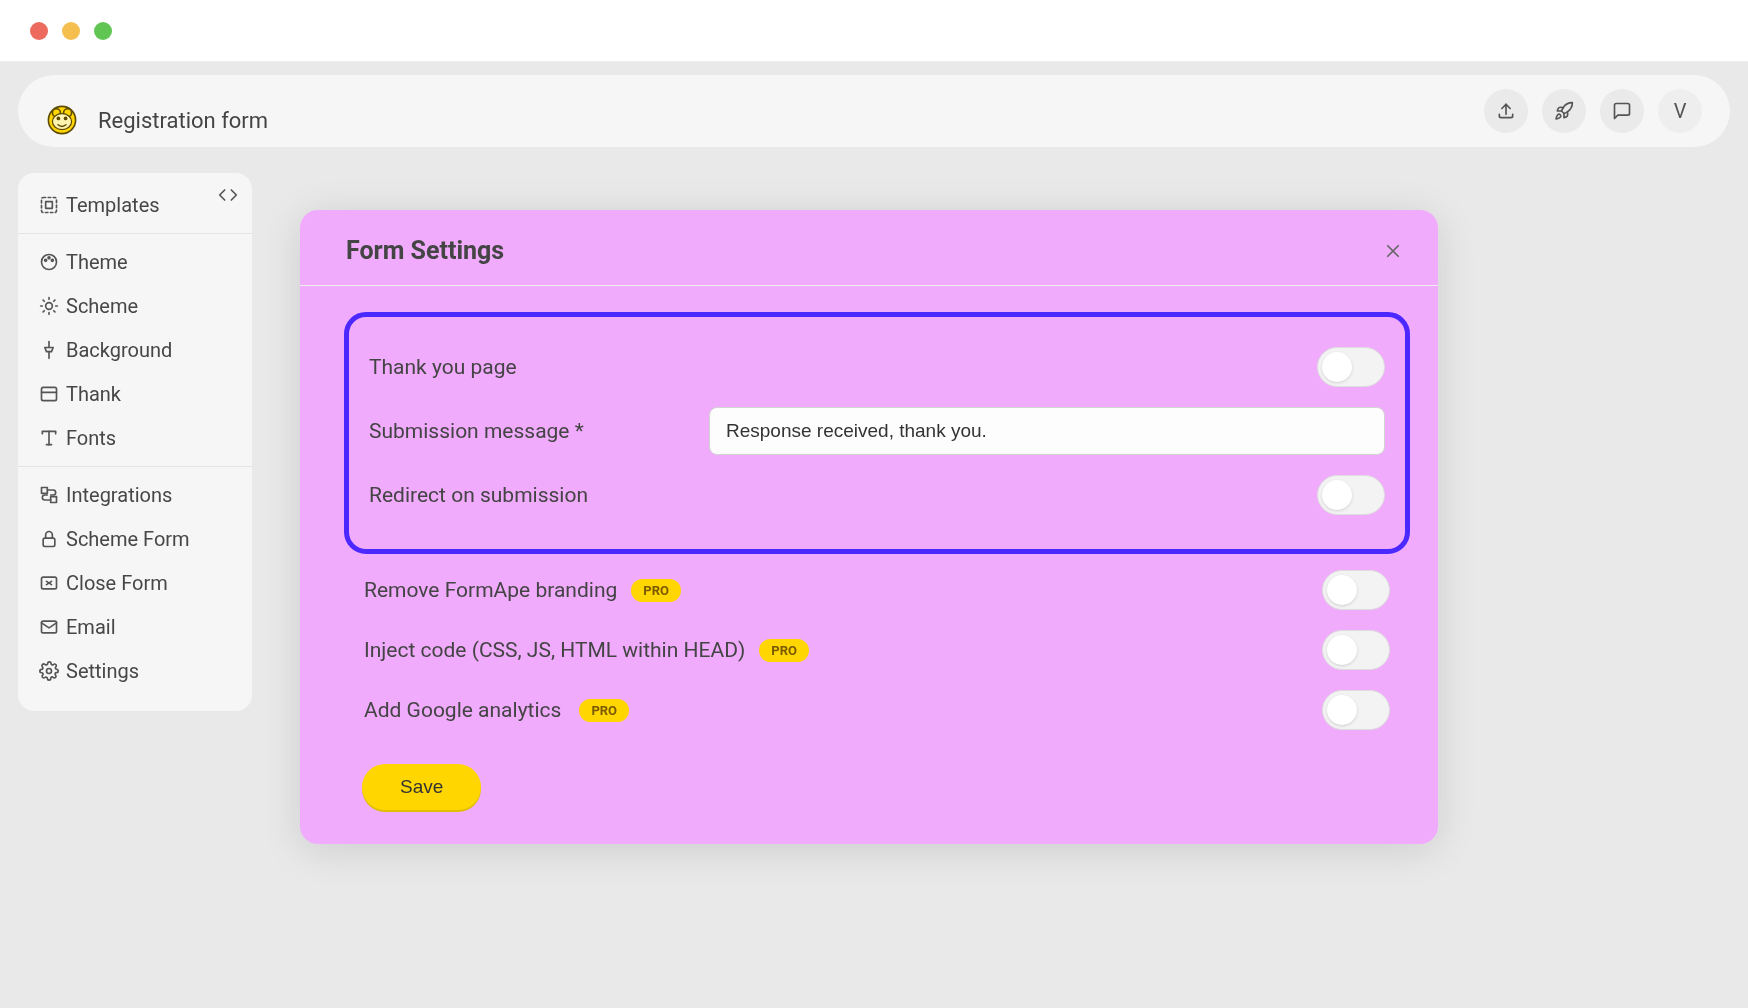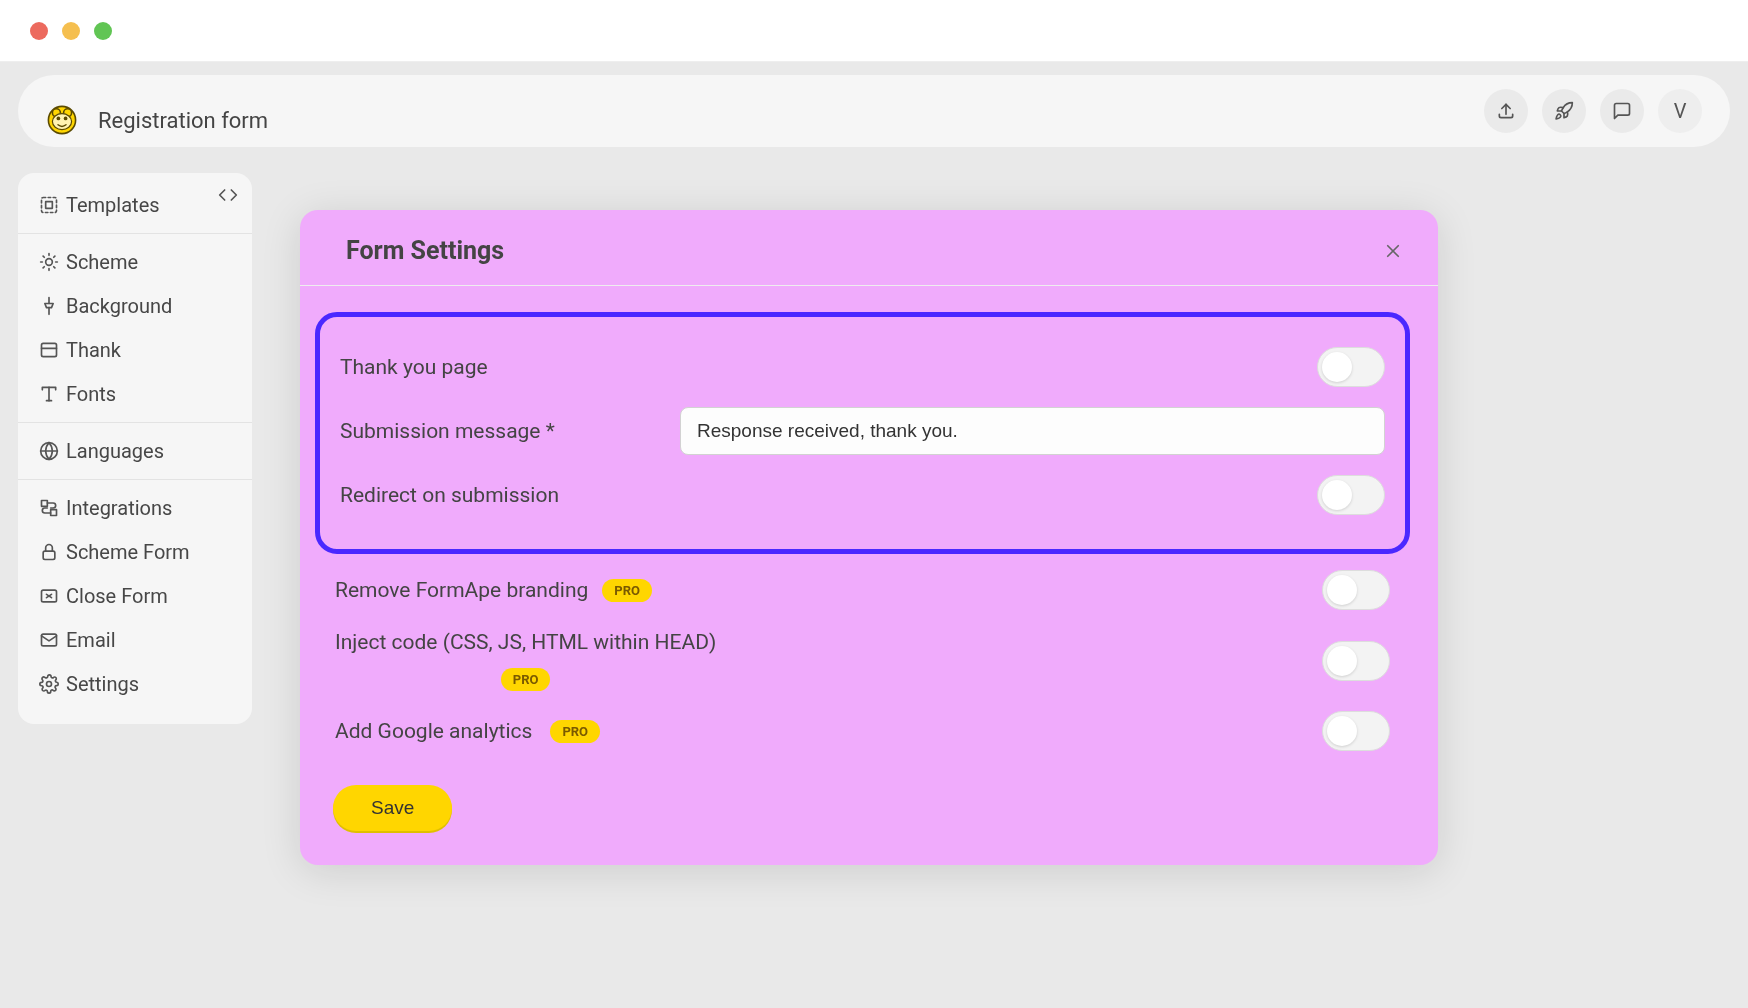--- a/index.html
+++ b/index.html
@@ -155,21 +155,21 @@
     font-size: 25px;
     font-weight: 700;
     color: #444;
   }
   .modal-close {
     font-size: 22px;
     color: #666;
     cursor: pointer;
   }
   .modal-body {
-    padding: 26px 28px 34px 15px;
+    padding: 26px 28px 34px 44px;
   }
   .highlight-box {
     border: 5px solid #4a28ff;
     border-radius: 22px;
     padding: 20px 20px 24px 20px;
     margin-bottom: 6px;
   }
   .setting-row {
     display: flex;
     align-items: center;
@@ -325,20 +325,31 @@
               </svg>
           </span>
           <span>Templates</span>
         </div>
       </div>
 
       <div class="sidebar-group">
         <div class="sidebar-item">
           <span class="icon">
             <svg width="20" height="20" viewBox="0 0 24 24" fill="none" stroke="currentColor" stroke-width="2" stroke-linecap="round" stroke-linejoin="round">
+                <circle cx="12" cy="12" r="9"></circle>
+                <circle cx="8" cy="10" r="1.2" fill="currentColor"></circle>
+                <circle cx="12" cy="7" r="1.2" fill="currentColor"></circle>
+                <circle cx="16" cy="10" r="1.2" fill="currentColor"></circle>
+              </svg>
+          </span>
+          <span>Theme</span>
+        </div>
+        <div class="sidebar-item">
+          <span class="icon">
+            <svg width="20" height="20" viewBox="0 0 24 24" fill="none" stroke="currentColor" stroke-width="2" stroke-linecap="round" stroke-linejoin="round">
                 <circle cx="12" cy="12" r="4"></circle>
                 <line x1="12" y1="2" x2="12" y2="4"></line>
                 <line x1="12" y1="20" x2="12" y2="22"></line>
                 <line x1="4.93" y1="4.93" x2="6.34" y2="6.34"></line>
                 <line x1="17.66" y1="17.66" x2="19.07" y2="19.07"></line>
                 <line x1="2" y1="12" x2="4" y2="12"></line>
                 <line x1="20" y1="12" x2="22" y2="12"></line>
                 <line x1="4.93" y1="19.07" x2="6.34" y2="17.66"></line>
                 <line x1="17.66" y1="6.34" x2="19.07" y2="4.93"></line>
               </svg>
@@ -369,32 +380,20 @@
             <svg width="20" height="20" viewBox="0 0 24 24" fill="none" stroke="currentColor" stroke-width="2" stroke-linecap="round" stroke-linejoin="round">
                 <polyline points="4 7 4 4 20 4 20 7"></polyline>
                 <line x1="9" y1="20" x2="15" y2="20"></line>
                 <line x1="12" y1="4" x2="12" y2="20"></line>
               </svg>
           </span>
           <span>Fonts</span>
         </div>
       </div>
 
-      <div class="sidebar-group">
-        <div class="sidebar-item">
-          <span class="icon">
-            <svg width="20" height="20" viewBox="0 0 24 24" fill="none" stroke="currentColor" stroke-width="2" stroke-linecap="round" stroke-linejoin="round">
-                <circle cx="12" cy="12" r="10"></circle>
-                <line x1="2" y1="12" x2="22" y2="12"></line>
-                <path d="M12 2a15.3 15.3 0 0 1 4 10 15.3 15.3 0 0 1-4 10 15.3 15.3 0 0 1-4-10 15.3 15.3 0 0 1 4-10z"></path>
-              </svg>
-          </span>
-          <span>Languages</span>
-        </div>
-      </div>
 
       <div class="sidebar-group">
         <div class="sidebar-item">
           <span class="icon">
             <svg width="20" height="20" viewBox="0 0 24 24" fill="none" stroke="currentColor" stroke-width="2" stroke-linecap="round" stroke-linejoin="round">
                 <rect x="3" y="3" width="7" height="7"></rect>
                 <rect x="14" y="14" width="7" height="7"></rect>
                 <path d="M10 6h7a3 3 0 0 1 0 6h-3"></path>
                 <path d="M14 18H7a3 3 0 0 1 0-6h3"></path>
               </svg>
@@ -490,21 +489,21 @@
             <span>Remove FormApe branding</span>
             <span class="pro-badge">PRO</span>
           </div>
           <div class="setting-control-col"></div>
           <div class="setting-toggle-col">
             <div class="toggle"></div>
           </div>
         </div>
 
         <div class="setting-row">
-          <div class="setting-label-col" style="width:auto; gap:14px;flex-direction:column;">
+          <div class="setting-label-col" style="width:auto; gap:14px;">
             <span>Inject code (CSS, JS, HTML within HEAD)</span>
             <span class="pro-badge">PRO</span>
           </div>
           <div class="setting-control-col"></div>
           <div class="setting-toggle-col">
             <div class="toggle"></div>
           </div>
         </div>
 
         <div class="setting-row">

